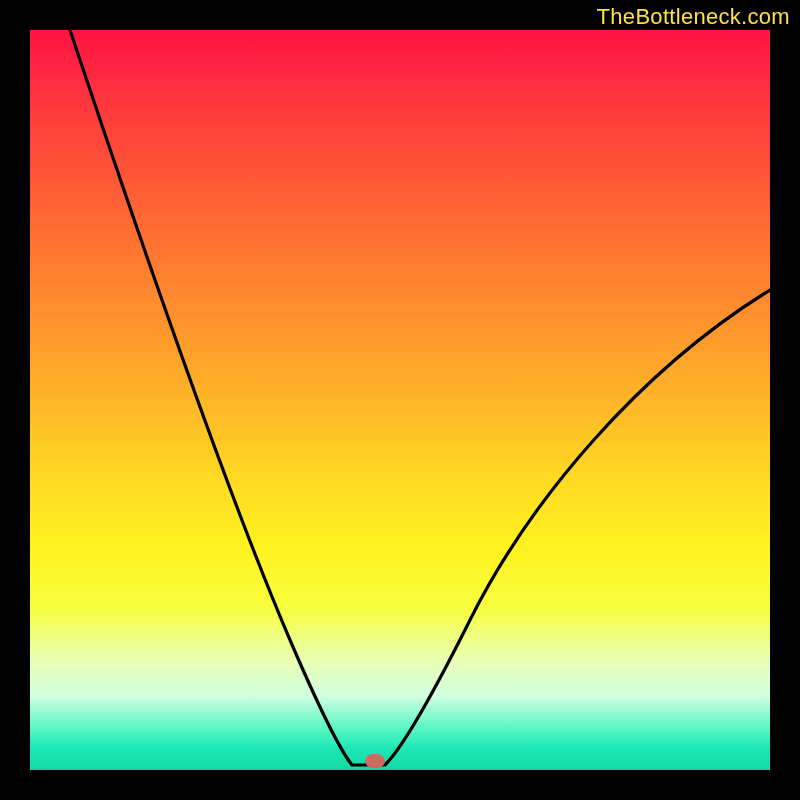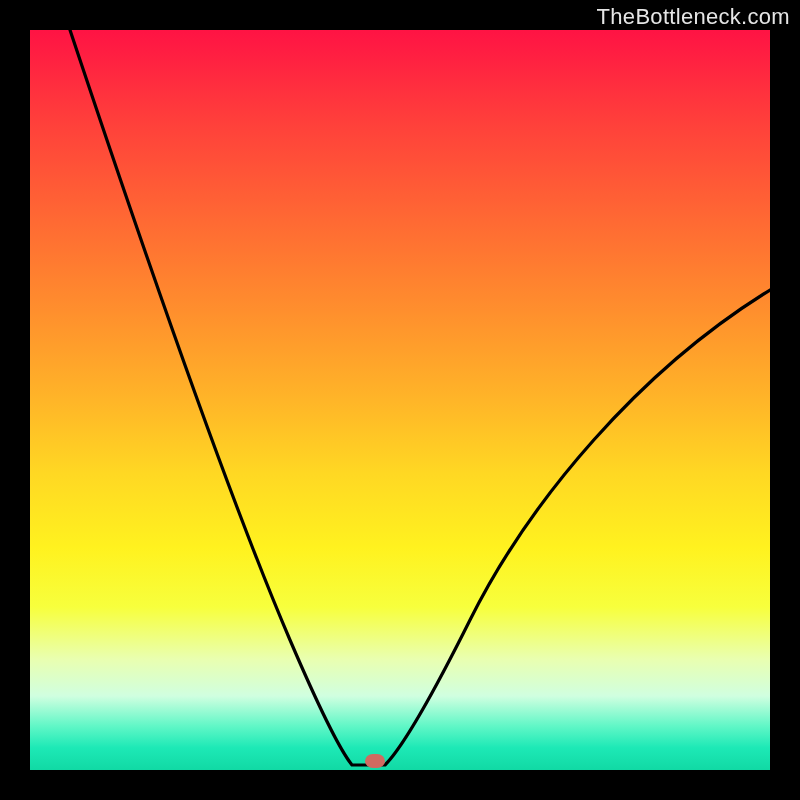--- a/index.html
+++ b/index.html
@@ -14,21 +14,21 @@
   .outer {
     position: relative;
     width: 800px;
     height: 800px;
     background: #000;
   }
   .watermark {
     position: absolute;
     top: 4px;
     right: 10px;
-    color: #e5e5e5;
+    color: #fde047;
     font-size: 22px;
     font-weight: 500;
     letter-spacing: 0.3px;
     user-select: none;
   }
   .plot {
     position: absolute;
     left: 30px;
     top: 30px;
     width: 740px;

